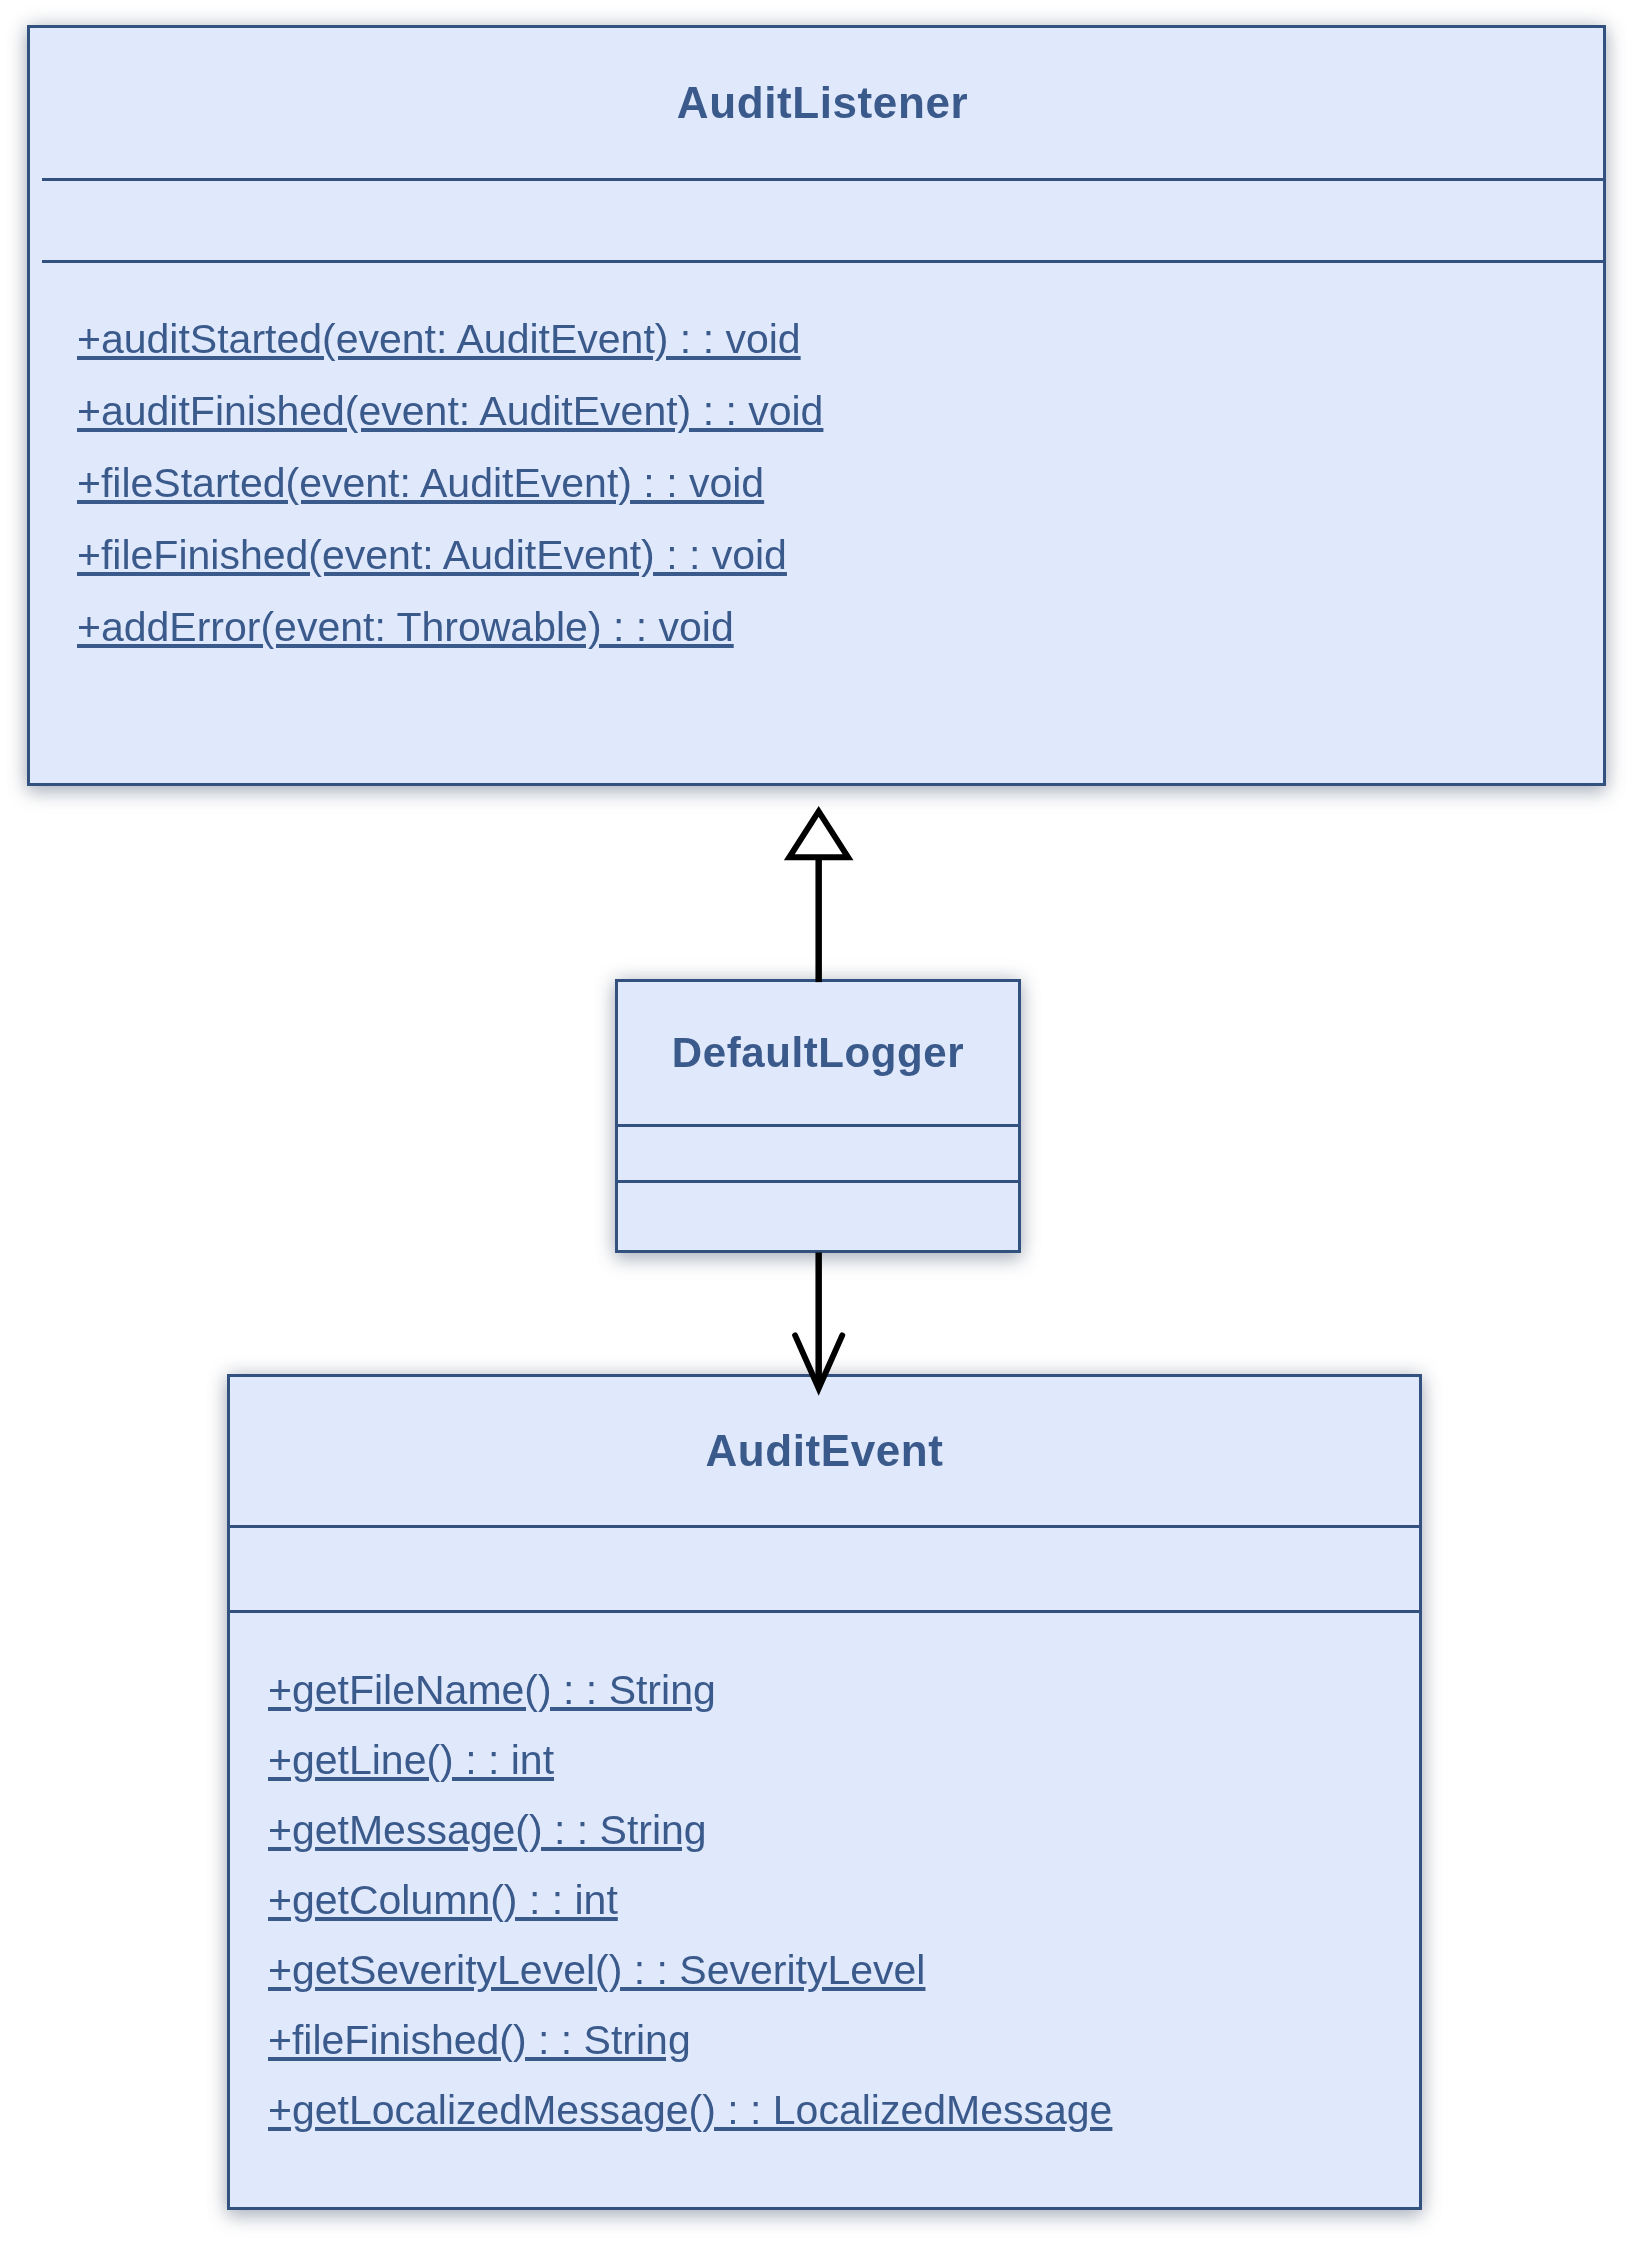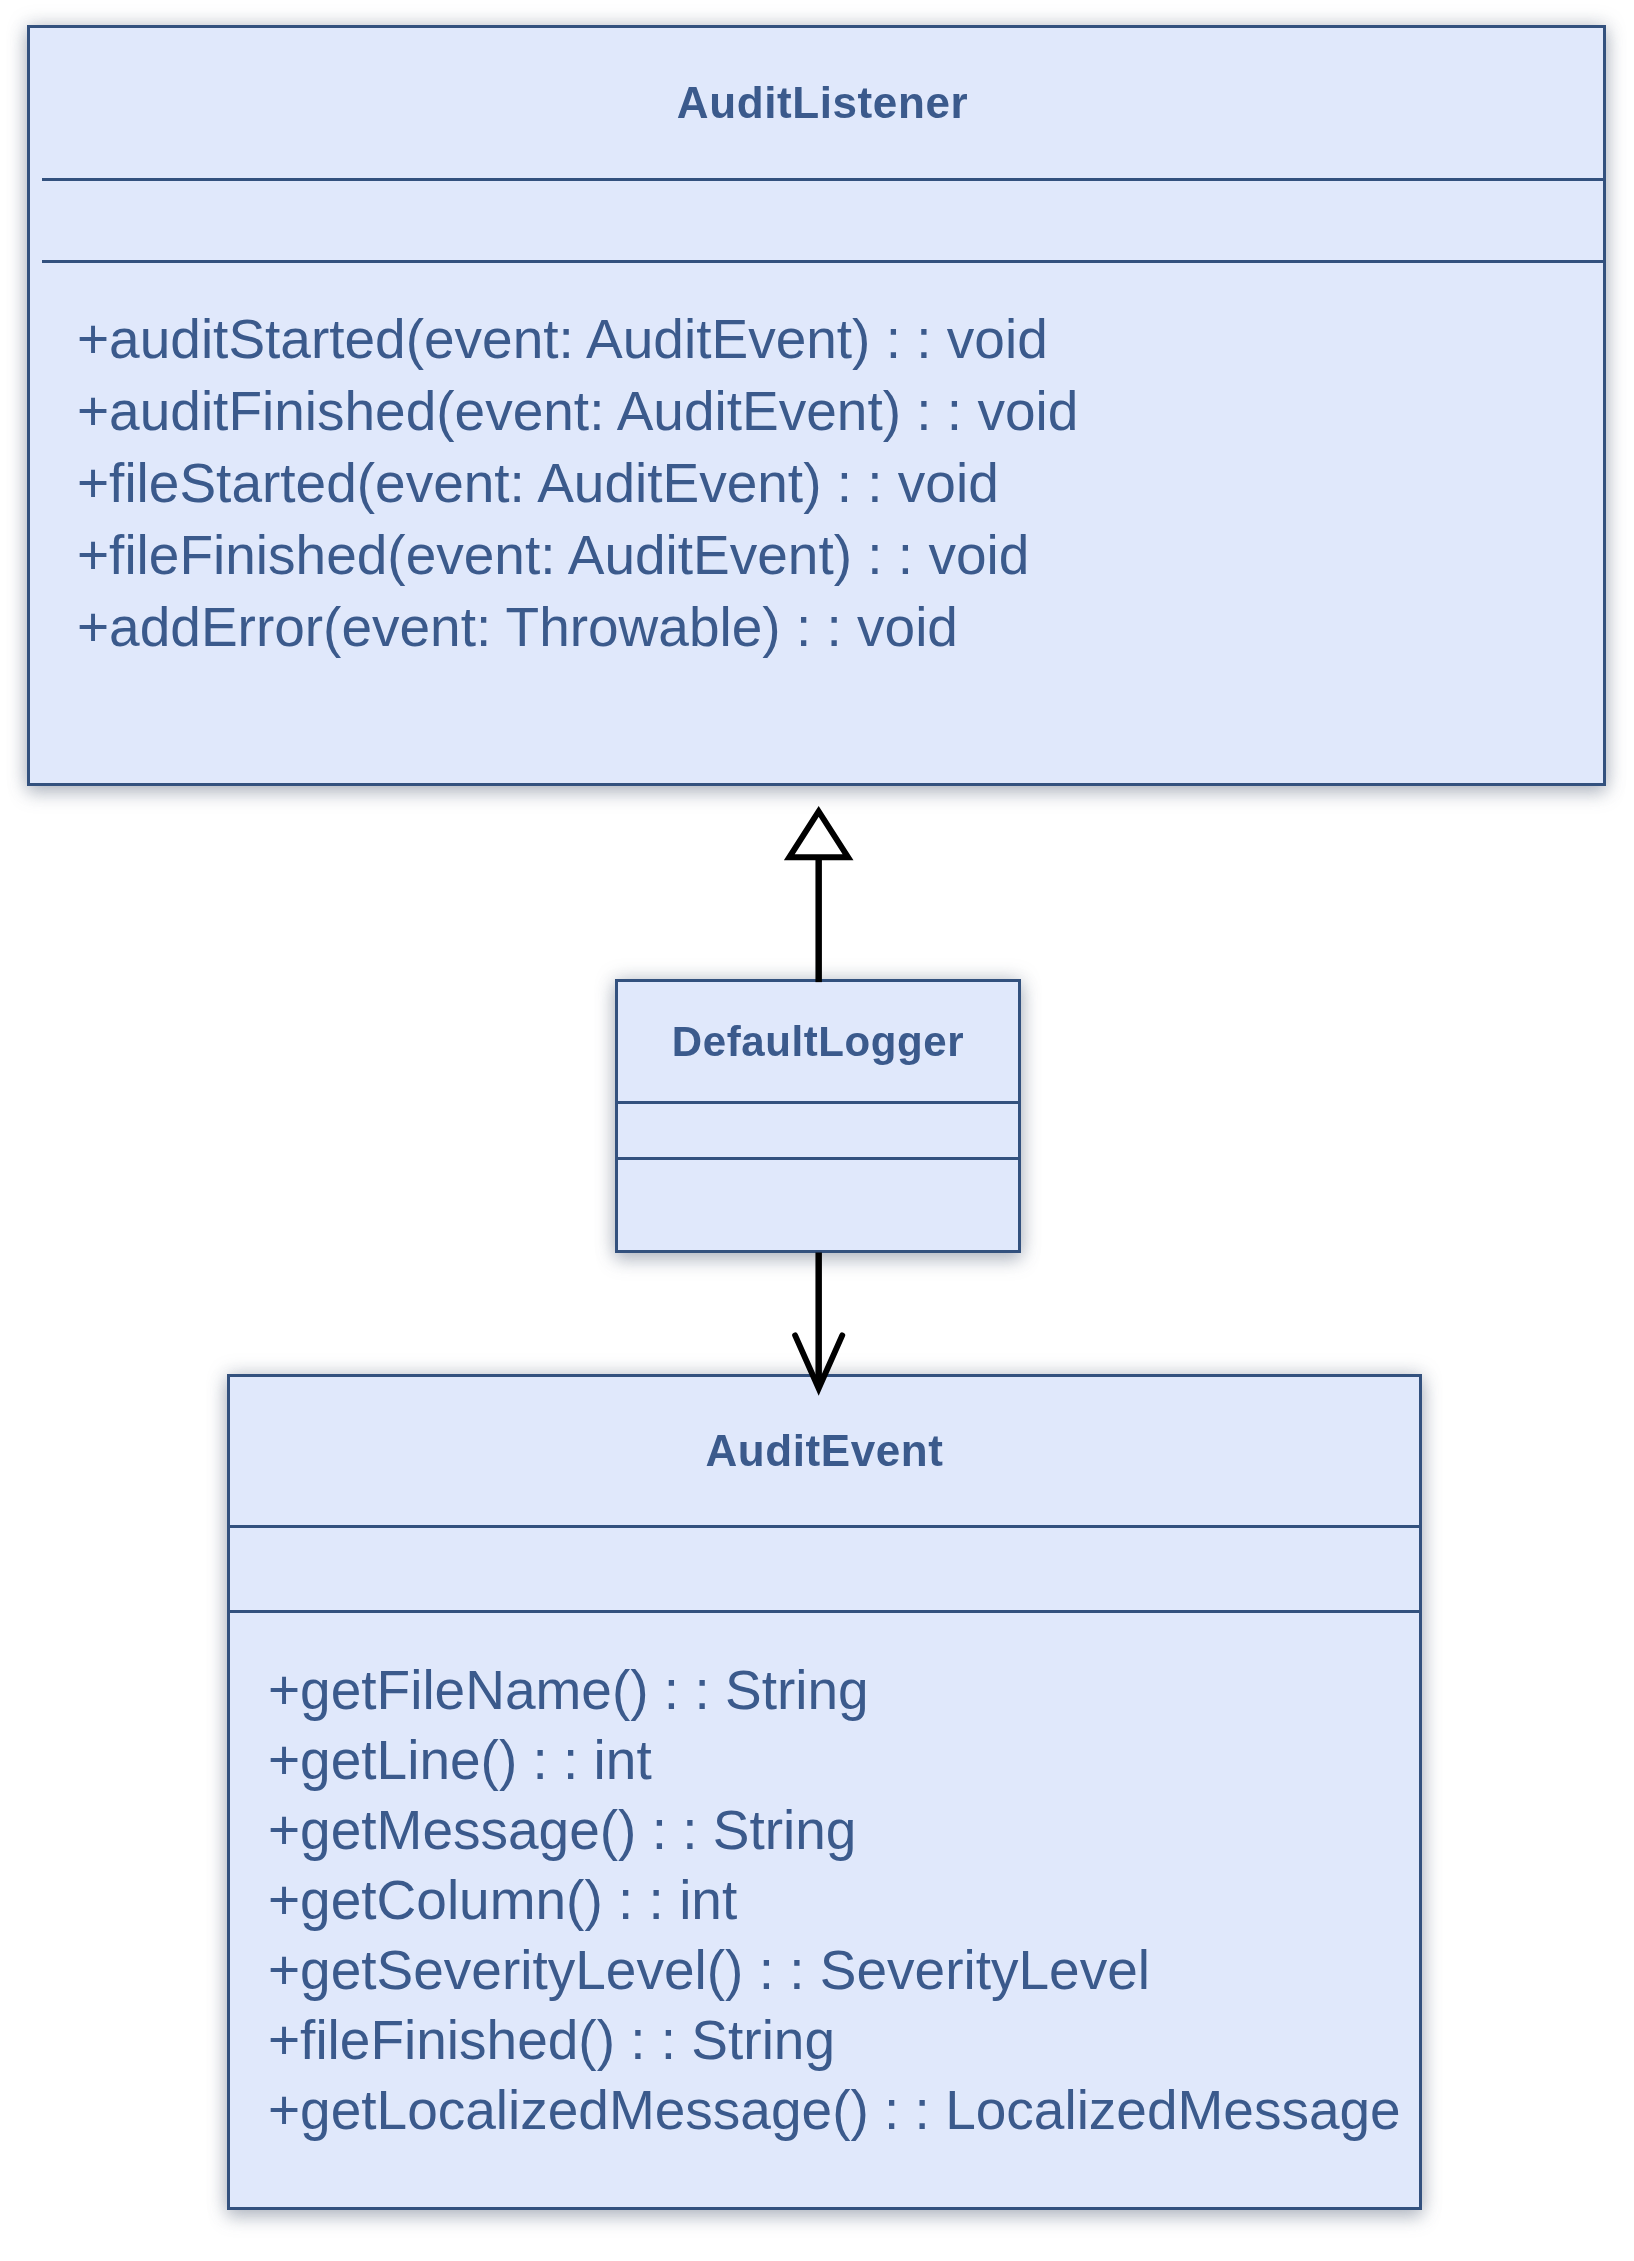--- a/index.html
+++ b/index.html
@@ -19,33 +19,33 @@
     position:absolute;
     background:var(--box-fill);
     border:3.5px solid var(--box-border);
     box-shadow:0 0 17.7px rgba(110,120,140,.40), 0 8.2px 16.5px rgba(110,120,140,.35);
   }
   .uml-title{
     display:flex;align-items:center;justify-content:center;
     font-weight:bold;font-size:44px;letter-spacing:0.6px;
   }
   .uml-attrs{border-top:3.5px solid var(--box-border);}
-  .uml-methods{border-top:3.5px solid var(--box-border);font-size:55px;}
+  .uml-methods{border-top:3.5px solid var(--box-border);font-size:41px;text-decoration:underline;}
   .uml-methods .m{white-space:nowrap;}
 
   
   #cls-audit-listener{left:27px;top:25px;width:1579px;height:761px;padding-left:12px;}
   #cls-audit-listener .uml-title{height:150px;}
   #cls-audit-listener .uml-attrs{height:82px;}
   #cls-audit-listener .uml-methods{height:525px;padding:40px 0 0 35px;}
   #cls-audit-listener .m{line-height:72px;}
 
   
   #cls-default-logger{left:615px;top:979px;width:406px;height:274px;}
-  #cls-default-logger .uml-title{height:119px;font-size:42px;}
+  #cls-default-logger .uml-title{height:142px;font-size:42px;}
   #cls-default-logger .uml-attrs{height:56px;}
   #cls-default-logger .uml-methods{height:47px;padding:0;}
 
   
   #cls-audit-event{left:227px;top:1374px;width:1195px;height:836px;}
   #cls-audit-event .uml-title{height:148px;}
   #cls-audit-event .uml-attrs{height:85px;}
   #cls-audit-event .uml-methods{height:599px;padding:42px 0 0 38px;}
   #cls-audit-event .m{line-height:70px;}
 

